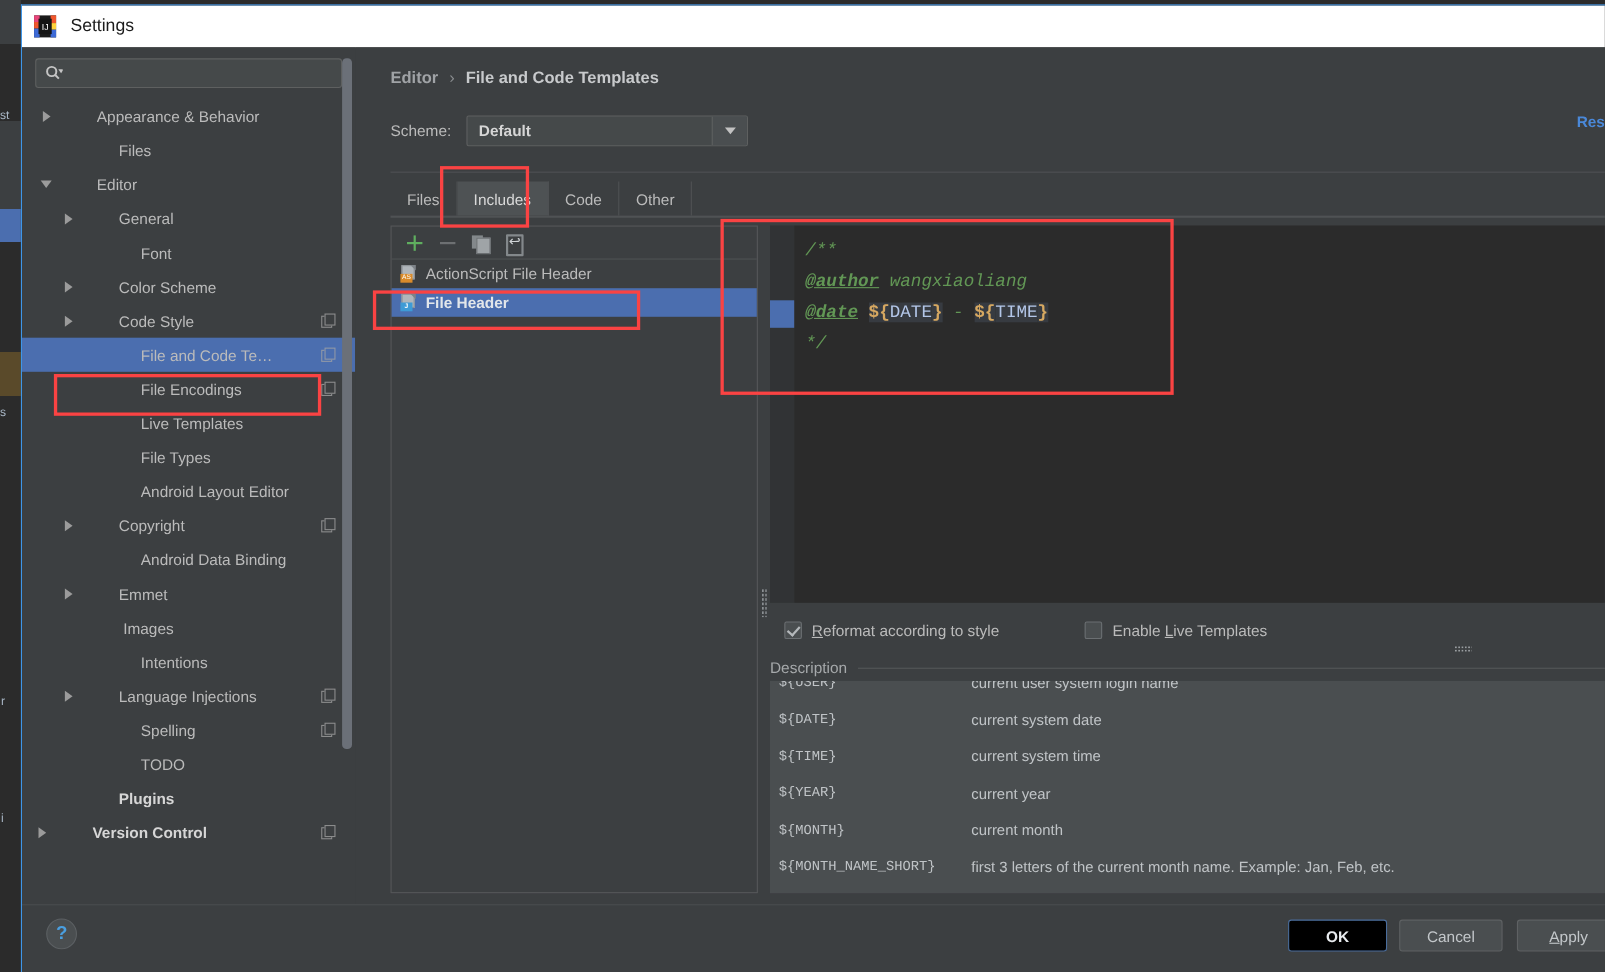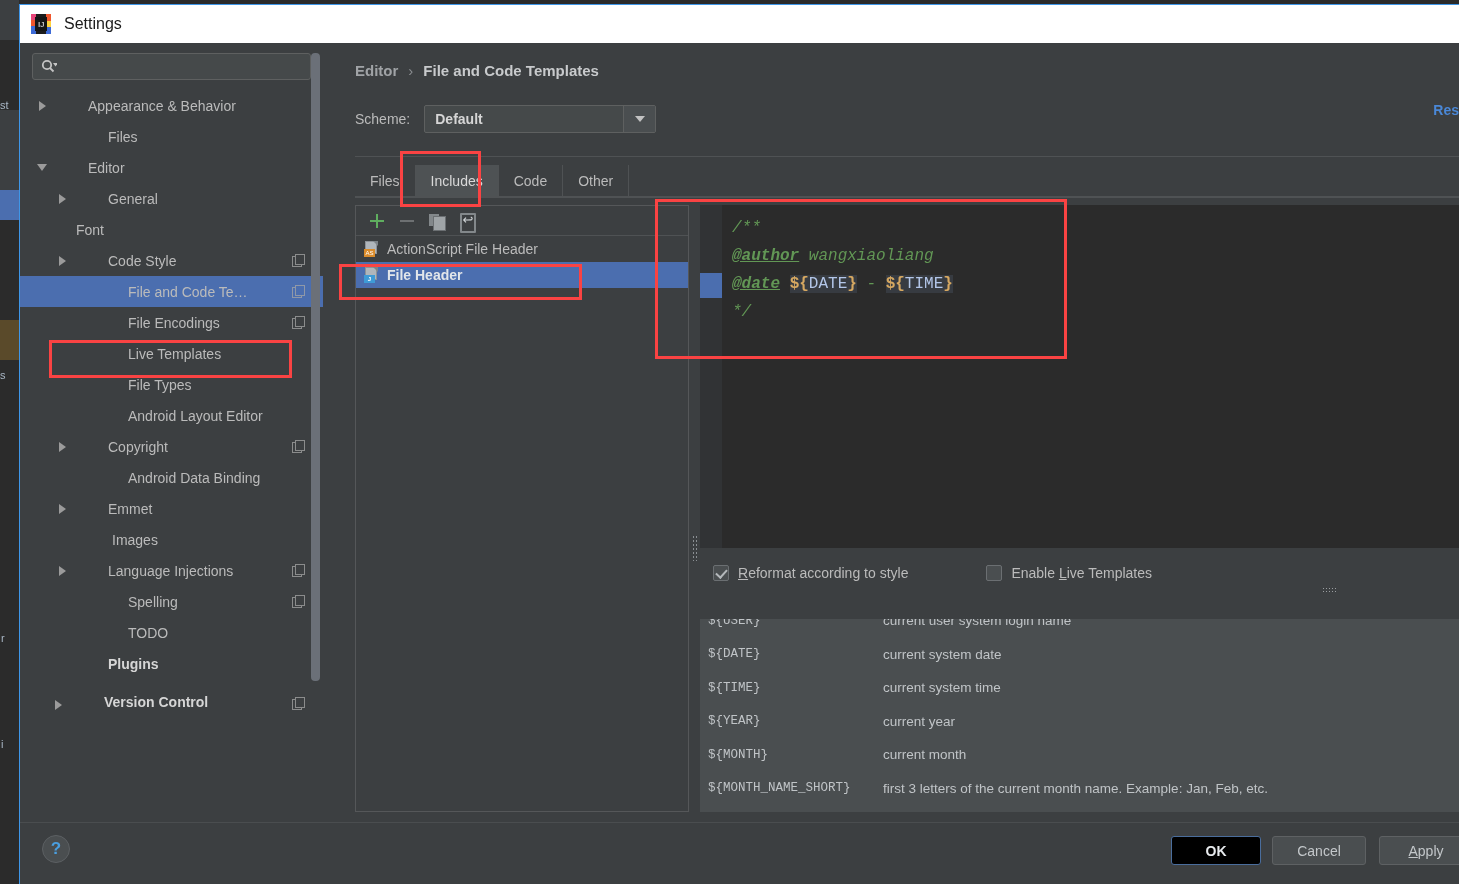--- a/index.html
+++ b/index.html
@@ -113,21 +113,21 @@
   #reset-link {
     position: absolute; right: 0; top: 59px; font-size: 14px;
     color: #4a88d8; font-weight: bold; cursor: pointer;
   }
 
   #scheme-row {
     position: absolute; left: 32px; top: 62px; display: flex; align-items: center;
   }
   #scheme-label { color: #bbbbbb; font-size: 14px; margin-right: 14px; }
   #scheme-select {
-    width: 232px; height: 28px; background: #45494a; border: 1px solid #5e6060;
+    width: 256px; height: 28px; background: #45494a; border: 1px solid #5e6060;
     display: flex; align-items: center; border-radius: 2px;
   }
   #scheme-value { flex: 1; padding-left: 10px; color: #d6d6d6; font-size: 14px; font-weight: bold; }
   #scheme-arrow {
     width: 32px; height: 100%; border-left: 1px solid #5e6060;
     display: flex; align-items: center; justify-content: center; background: #4a4e50;
   }
   .tri-down { width: 0; height: 0; border-top: 6px solid #c2c2c2; border-left: 5px solid transparent; border-right: 5px solid transparent; }
 
   #divider-line {
@@ -360,23 +360,29 @@
             <span class="arrow-d"></span>
           </span>
           <span class="tree-label">Editor</span>
         </div>
         <div class="tree-row" style="padding-left: 32px;">
           <span class="tw">
             <span class="arrow-r"></span>
           </span>
           <span class="tree-label">General</span>
         </div>
-        <div class="tree-row" style="">
+        <div class="tree-row" style="padding-left: 52px;">
           <span class="tw"></span>
           <span class="tree-label">Font</span>
+        </div>
+        <div class="tree-row" style="padding-left: 32px;">
+          <span class="tw">
+            <span class="arrow-r"></span>
+          </span>
+          <span class="tree-label">Color Scheme</span>
         </div>
         <div class="tree-row" style="padding-left: 32px;">
           <span class="tw">
             <span class="arrow-r"></span>
           </span>
           <span class="tree-label">Code Style</span>
           <span class="copy-badge"></span>
         </div>
         <div class="tree-row selected" style="padding-left: 52px;">
           <span class="tw"></span>
@@ -414,41 +420,45 @@
         <div class="tree-row" style="padding-left: 32px;">
           <span class="tw">
             <span class="arrow-r"></span>
           </span>
           <span class="tree-label">Emmet</span>
         </div>
         <div class="tree-row" style="padding-left: 36px;">
           <span class="tw"></span>
           <span class="tree-label">Images</span>
         </div>
+        <div class="tree-row" style="padding-left: 52px;">
+          <span class="tw"></span>
+          <span class="tree-label">Intentions</span>
+        </div>
         <div class="tree-row" style="padding-left: 32px;">
           <span class="tw">
             <span class="arrow-r"></span>
           </span>
           <span class="tree-label">Language Injections</span>
           <span class="copy-badge"></span>
         </div>
         <div class="tree-row" style="padding-left: 52px;">
           <span class="tw"></span>
           <span class="tree-label">Spelling</span>
           <span class="copy-badge"></span>
         </div>
         <div class="tree-row" style="padding-left: 52px;">
           <span class="tw"></span>
           <span class="tree-label">TODO</span>
         </div>
         <div class="tree-row bold" style="padding-left: 32px;">
           <span class="tw"></span>
           <span class="tree-label">Plugins</span>
         </div>
-        <div class="tree-row bold" style="padding-left: 28px; align-items: flex-end;">
+        <div class="tree-row bold" style="padding-left: 8px;">
           <span class="tw">
             <span class="arrow-r"></span>
           </span>
           <span class="tree-label">Version Control</span>
           <span class="copy-badge"></span>
         </div>
       </div>
     <div id="tree-scroll"></div>
   </div>
 
@@ -550,20 +560,24 @@
           </label>
           <label class="cbx-wrap" style="margin-left:78px;position:relative;">
             <span class="cbx"></span>
             <span class="cbx-label">
               <span>Enable </span><span class="mnem">L</span><span>ive Templates</span>
             </span>
             <span id="live-tmpl-dots"></span>
           </label>
         </div>
 
+        <div id="desc-header">
+          <span id="desc-title">Description</span>
+          <span id="desc-rule"></span>
+        </div>
 
         <div id="desc-body">
           <div class="desc-row-clip">
             <table class="desc-table">
               <tbody id="desc-rows">
                   <tr>
                     <td class="k">${USER}</td>
                     <td class="v">current user system login name</td>
                   </tr>
                   <tr>

